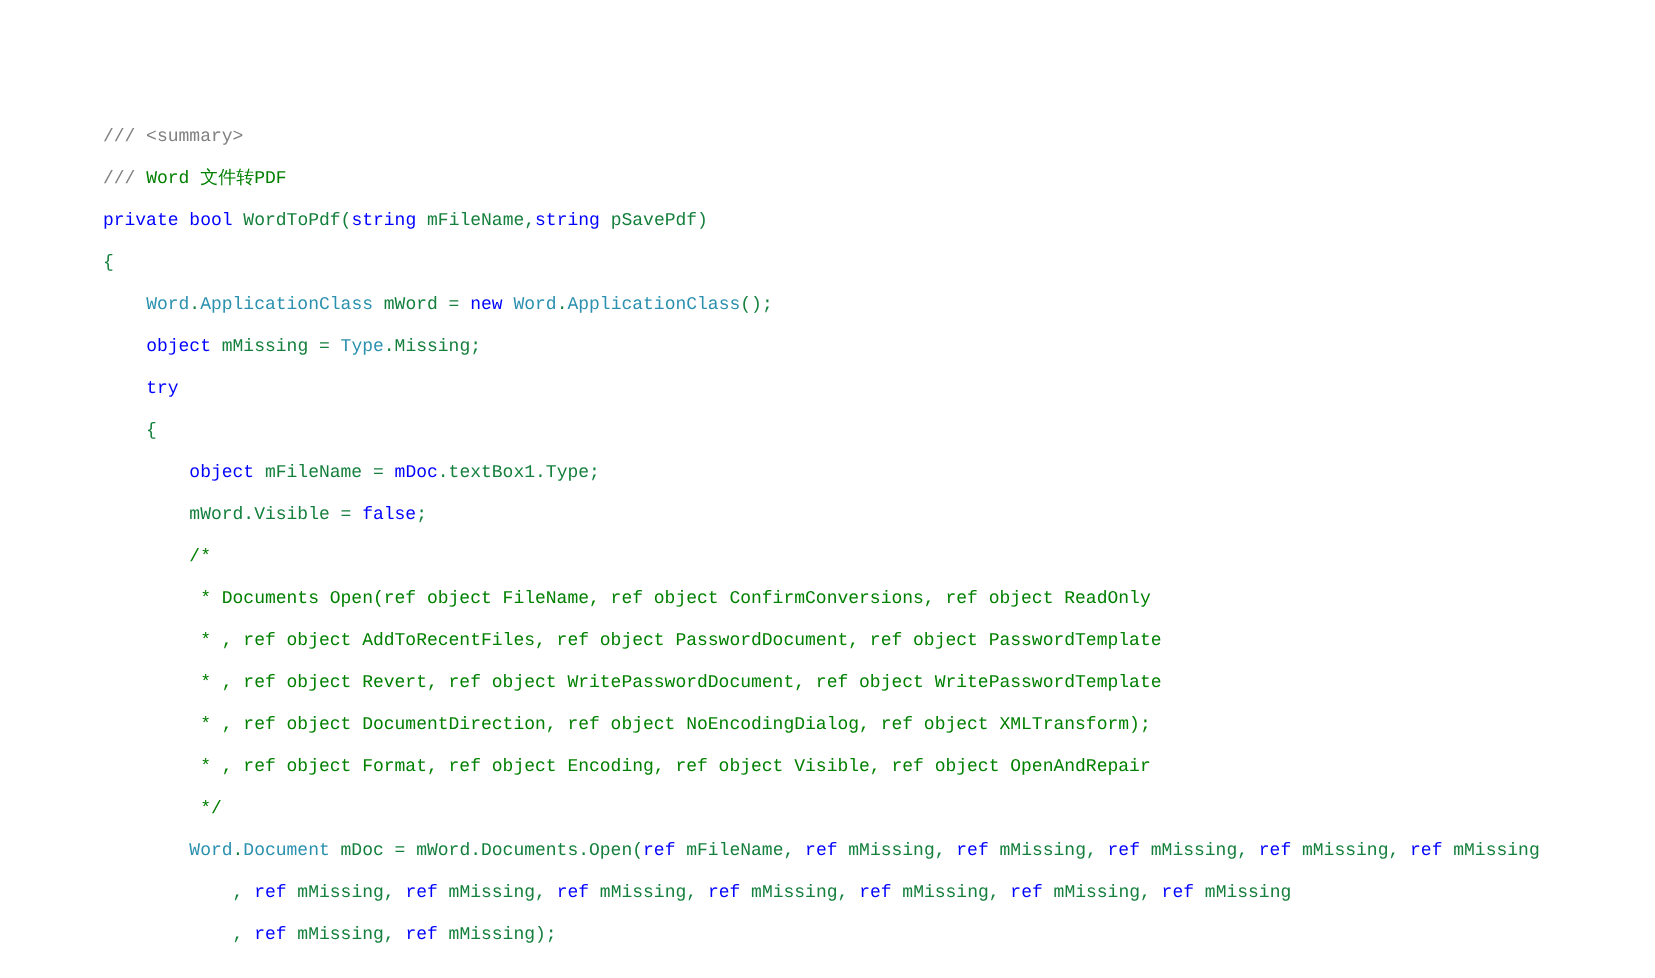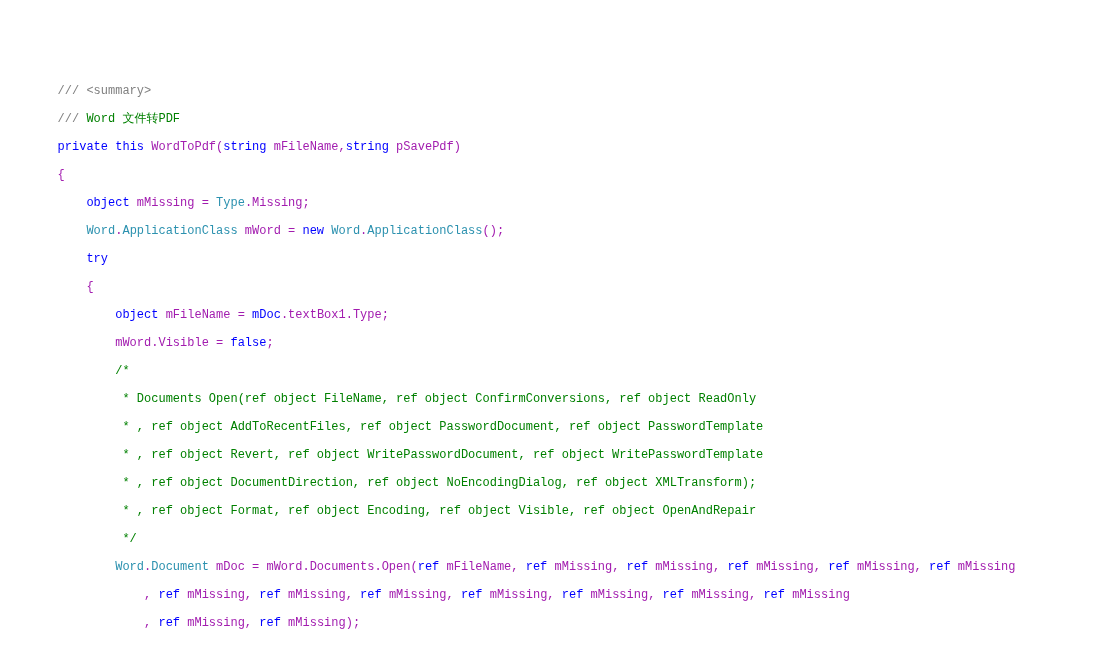--- a/index.html
+++ b/index.html
@@ -14,39 +14,40 @@
     overflow: auto;
   }
   #code-area {
     padding: 0;
     margin: 0;
     position: relative;
   }
   .line {
     display: block;
     white-space: pre;
+    padding-left: 11px;
   }
   .c-comment   { color: #008000; }
   .c-gray      { color: #808080; }
   .c-keyword   { color: #0000ff; margin-top: 43px; }
   .c-type      { color: #2b91af; }
-  .c-black     { color: #a21caf; }
+  .c-black     { color: #15803d; }
 </style>
 </head>
 <body>
 
 
 
 <div id="code-area">
 <span class="line"><span class="c-gray">        /// &lt;summary&gt;</span></span>
 <span class="line"><span class="c-gray">        /// </span><span class="c-comment">Word</span><span class="c-comment"> 文件转PDF</span></span>
-<span class="line">        <span class="c-keyword">private</span> <span class="c-keyword">this</span><span class="c-black"> WordToPdf(</span><span class="c-keyword">string</span><span class="c-black"> mFileName,</span><span class="c-keyword">string</span><span class="c-black"> pSavePdf)</span></span>
+<span class="line">        <span class="c-keyword">private</span> <span class="c-keyword">bool</span><span class="c-black"> WordToPdf(</span><span class="c-keyword">string</span><span class="c-black"> mFileName,</span><span class="c-keyword">string</span><span class="c-black"> pSavePdf)</span></span>
 <span class="line"><span class="c-black">        {</span></span>
+<span class="line"><span>            </span><span class="c-type">Word</span><span class="c-black">.</span><span class="c-type">ApplicationClass</span><span class="c-black"> mWord = </span><span class="c-keyword">new</span><span> </span><span class="c-type">Word</span><span class="c-black">.</span><span class="c-type">ApplicationClass</span><span class="c-black">();</span></span>
 <span class="line"><span>            </span><span class="c-keyword">object</span><span class="c-black"> mMissing = </span><span class="c-type">Type</span><span class="c-black">.Missing;</span></span>
-<span class="line"><span>            </span><span class="c-type">Word</span><span class="c-black">.</span><span class="c-type">ApplicationClass</span><span class="c-black"> mWord = </span><span class="c-keyword">new</span><span> </span><span class="c-type">Word</span><span class="c-black">.</span><span class="c-type">ApplicationClass</span><span class="c-black">();</span></span>
 <span class="line"><span>            </span><span class="c-keyword">try</span></span>
 <span class="line"><span class="c-black">            {</span></span>
 <span class="line"><span>                </span><span class="c-keyword">object</span><span class="c-black"> mFileName = </span><span class="c-keyword">mDoc</span><span class="c-black">.textBox1.Type;</span></span>
 <span class="line"><span class="c-black">                mWord.Visible = </span><span class="c-keyword">false</span><span class="c-black">;</span></span>
 <span class="line"><span class="c-comment">                /*</span></span>
 <span class="line"><span class="c-comment">                 * Documents Open(ref object FileName, ref object ConfirmConversions, ref object ReadOnly</span></span>
 <span class="line"><span class="c-comment">                 * , ref object AddToRecentFiles, ref object PasswordDocument, ref object PasswordTemplate</span></span>
 <span class="line"><span class="c-comment">                 * , ref object Revert, ref object WritePasswordDocument, ref object WritePasswordTemplate</span></span>
 <span class="line"><span class="c-comment">                 * , ref object DocumentDirection, ref object NoEncodingDialog, ref object XMLTransform);</span></span>
 <span class="line"><span class="c-comment">                 * , ref object Format, ref object Encoding, ref object Visible, ref object OpenAndRepair</span></span>

